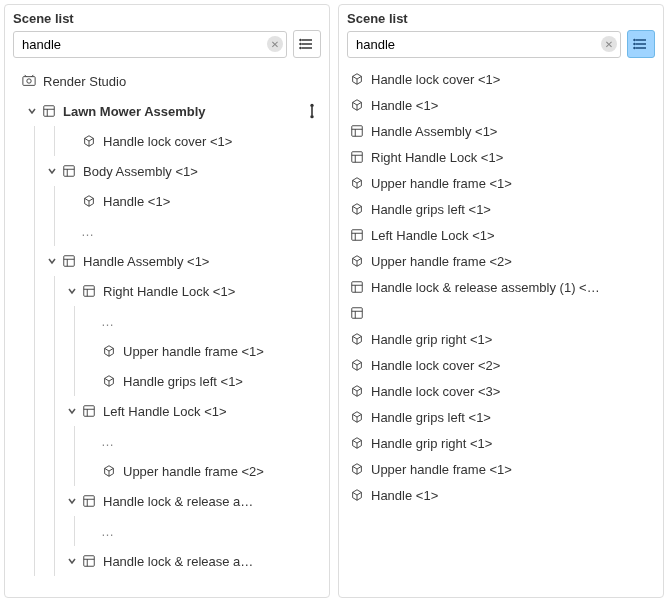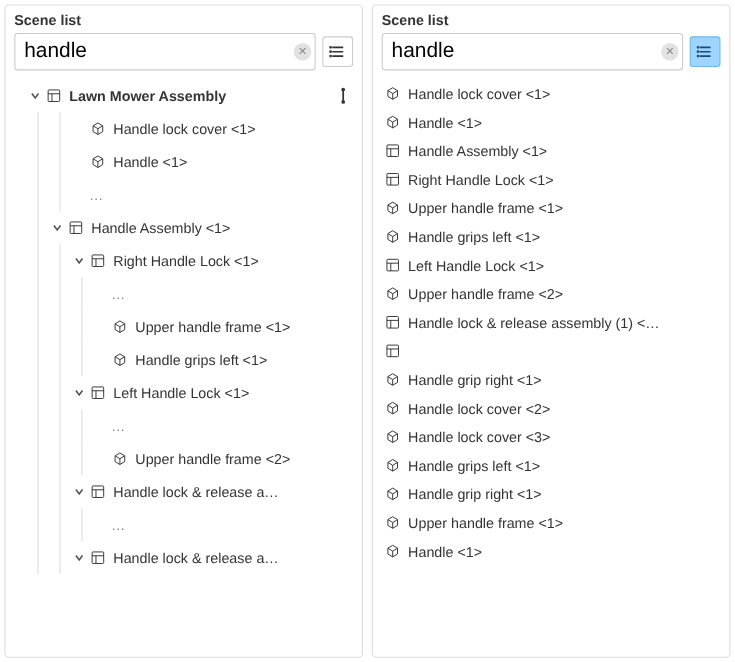--- a/index.html
+++ b/index.html
@@ -2,21 +2,21 @@
 <html><head>
 <meta charset="utf-8">
 <style>
   * { box-sizing: border-box; margin: 0; padding: 0; }
   html, body { width: 668px; height: 602px; font-family: "Segoe UI", Arial, sans-serif; font-size: 13px; color: #333; background: #fff; overflow: hidden; }
   .app { display: flex; width: 100%; height: 100%; }
   .panel { flex: 1; border: 1px solid #ddd; border-radius: 4px; margin: 4px; display: flex; flex-direction: column; overflow: hidden; background: #fff; }
   .panel-header { font-weight: 600; padding: 6px 8px 4px 8px; font-size: 13px; }
   .search-row { display: flex; align-items: center; gap: 6px; padding: 0 8px 6px 8px; }
   .search-box { flex: 1; position: relative; }
-  .search-box input { width: 100%; padding: 5px 26px 5px 8px; border: 1px solid #ccc; border-radius: 3px; font-size: 19px; outline: none; }
+  .search-box input { width: 100%; padding: 5px 26px 5px 8px; border: 1px solid #ccc; border-radius: 3px; font-size: 13px; outline: none; }
   .clear-btn { position: absolute; right: 4px; top: 50%; transform: translateY(-50%); width: 16px; height: 16px; border-radius: 50%; background: #e2e2e2; color: #888; display: flex; align-items: center; justify-content: center; font-size: 10px; cursor: pointer; }
   .view-toggle { width: 28px; height: 28px; border: 1px solid #ccc; border-radius: 3px; display: flex; align-items: center; justify-content: center; cursor: pointer; background: #fff; }
   .view-toggle.active { background: #9fd4ff; border-color: #6fb8e8; }
   .view-toggle svg { width: 16px; height: 16px; }
   .content { flex: 1; overflow: hidden; position: relative; display: flex; }
   .scroll-area { flex: 1; overflow-y: auto; padding: 2px 0 8px 0; }
   .scroll-area::-webkit-scrollbar { width: 8px; }
   .scroll-area::-webkit-scrollbar-thumb { background: #bbb; border-radius: 4px; }
   .scroll-area::-webkit-scrollbar-track { background: #eee; }
 
@@ -63,20 +63,35 @@
             <line x1="3" y1="12" x2="13" y2="12"></line>
             <circle cx="1.5" cy="4" r="0.5" fill="#333"></circle>
             <circle cx="1.5" cy="8" r="0.5" fill="#333"></circle>
             <circle cx="1.5" cy="12" r="0.5" fill="#333"></circle>
           </svg>
       </div>
     </div>
     <div class="content">
       <div class="scroll-area" id="tree-area">
           <div class="row">
+            <span class="chevron hidden">
+              <svg viewBox="0 0 10 10" fill="none" stroke="#555" stroke-width="1.5">
+                <polyline points="2,3 5,7 8,3"></polyline>
+              </svg>
+            </span>
+            <span class="type-icon">
+              <svg viewBox="0 0 16 16" fill="none" stroke="#333" stroke-width="1">
+                <rect x="1" y="3" width="14" height="10" rx="1"></rect>
+                <circle cx="8" cy="8" r="2.5"></circle>
+                <path d="M3 1 L5 3 M13 1 L11 3"></path>
+              </svg>
+            </span>
+            <span class="label">Render Studio</span>
+          </div>
+          <div class="row">
             <span class="indent-guide"></span>
             <span class="chevron">
               <svg viewBox="0 0 10 10" fill="none" stroke="#555" stroke-width="1.5">
                 <polyline points="2,3 5,7 8,3"></polyline>
               </svg>
             </span>
             <span class="type-icon">
               <svg viewBox="0 0 16 16" fill="none" stroke="#333" stroke-width="1">
                 <rect x="2" y="2" width="12" height="12" rx="1"></rect>
                 <line x1="2" y1="6" x2="14" y2="6"></line>
@@ -101,20 +116,37 @@
                 <polyline points="2,3 5,7 8,3"></polyline>
               </svg>
             </span>
             <span class="type-icon">
               <svg viewBox="0 0 16 16" fill="none" stroke="#333" stroke-width="1">
                 <path d="M8 2 L13 5 L13 11 L8 14 L3 11 L3 5 Z"></path>
                 <path d="M3 5 L8 8 L13 5 M8 8 L8 14"></path>
               </svg>
             </span>
             <span class="label">Handle lock cover &lt;1&gt;</span>
+          </div>
+          <div class="row">
+            <span class="indent-guide"></span>
+            <span class="indent-guide line"></span>
+            <span class="chevron">
+              <svg viewBox="0 0 10 10" fill="none" stroke="#555" stroke-width="1.5">
+                <polyline points="2,3 5,7 8,3"></polyline>
+              </svg>
+            </span>
+            <span class="type-icon">
+              <svg viewBox="0 0 16 16" fill="none" stroke="#333" stroke-width="1">
+                <rect x="2" y="2" width="12" height="12" rx="1"></rect>
+                <line x1="2" y1="6" x2="14" y2="6"></line>
+                <line x1="6" y1="6" x2="6" y2="14"></line>
+              </svg>
+            </span>
+            <span class="label">Body Assembly &lt;1&gt;</span>
           </div>
           <div class="row">
             <span class="indent-guide"></span>
             <span class="indent-guide line"></span>
             <span class="indent-guide line"></span>
             <span class="chevron hidden">
               <svg viewBox="0 0 10 10" fill="none" stroke="#555" stroke-width="1.5">
                 <polyline points="2,3 5,7 8,3"></polyline>
               </svg>
             </span>

